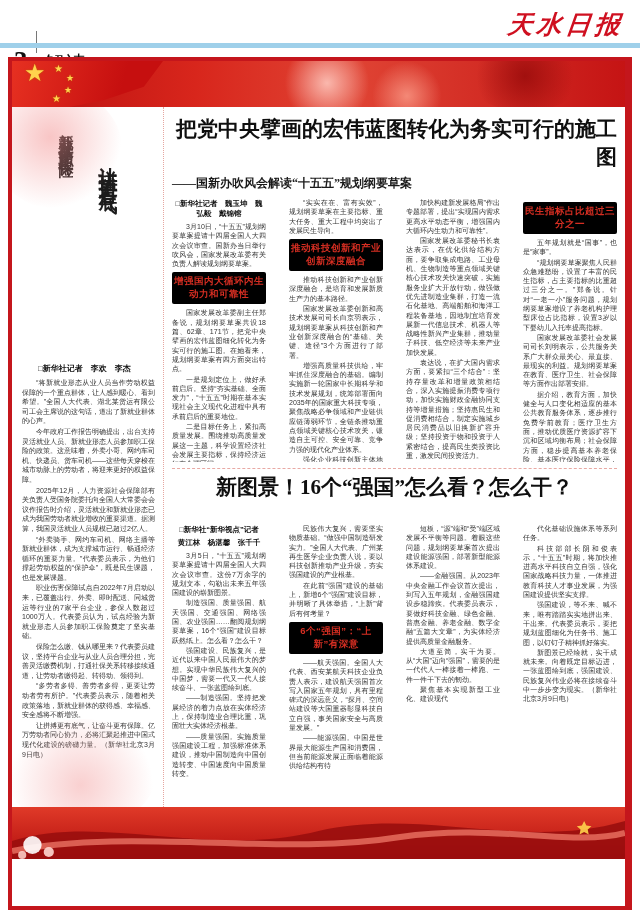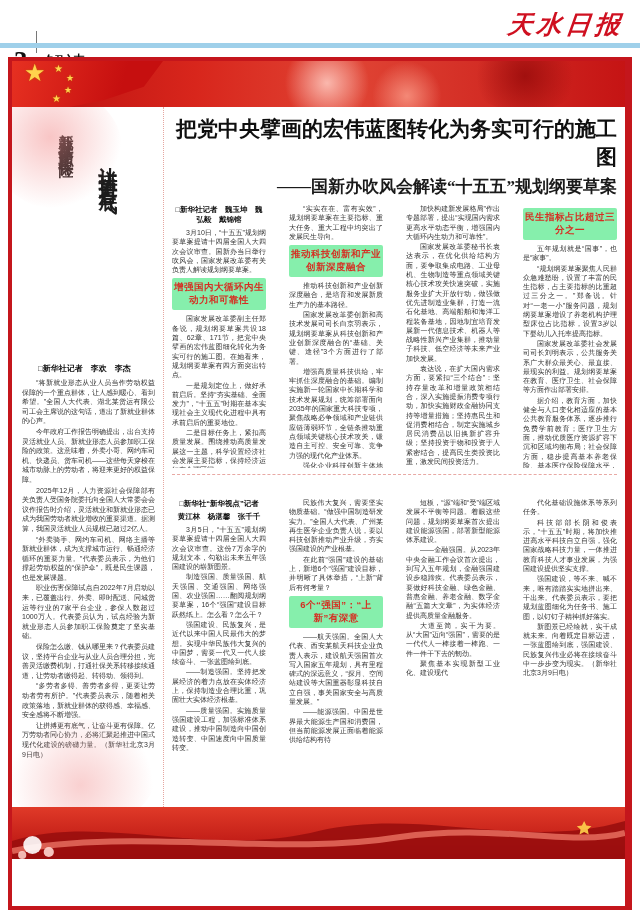--- a/index.html
+++ b/index.html
@@ -48,33 +48,33 @@
   .vtitle-wrap{display:flex;justify-content:center;gap:20px;height:232px;margin-top:10px;}
   .vkicker,.vmain{writing-mode:vertical-rl;font-family:"Liberation Serif",serif;font-weight:bold;color:#1c1c1c;}
   .vkicker{font-size:15px;letter-spacing:3px;}
   .vmain{font-size:19px;letter-spacing:5px;margin-top:30px;}
   .la-byline{font-weight:bold;font-size:8px;margin:10px 16px 4px;color:#111;}
   .la-body{height:452px;overflow:hidden;}
 
   .main-panel{flex:1;padding:4px 8px 0 8px;box-sizing:border-box;overflow:hidden;}
   h1.headline{margin:4px 0 2px;text-align:right;font-family:"Liberation Serif",serif;
               font-weight:bold;font-size:21px;color:#0f0f0f;letter-spacing:0px;}
-  h2.subtitle{margin:4px 0 6px;text-align:right;font-family:"Liberation Serif",serif;
-              font-weight:bold;font-size:17px;color:#1a1a1a;}
+  h2.subtitle{margin:4px 0 6px;text-align:left;font-family:"Liberation Serif",serif;
+              font-weight:bold;font-size:12px;color:#1a1a1a;}
   .cols{display:grid;grid-template-columns:repeat(4,1fr);gap:23px;overflow:hidden;}
   .cols-top{height:264px;}
   .cols-bottom{height:306px;margin-top:23px;}
   .art-divider{border-top:1px dashed #e8a9a4;margin:6px 0 4px;}
   h1.headline2{margin:2px 0 4px;text-align:center;font-family:"Liberation Serif",serif;
                font-weight:bold;font-size:21px;color:#0f0f0f;}
 
   .blk-p{font-size:7px;line-height:9.3px;text-align:justify;text-indent:2em;
          margin:0 0 1px;color:#333;font-family:"Liberation Sans",sans-serif;}
   .la-body .blk-p{font-size:7px;line-height:9.6px;}
-  .blk-subhead{background:#86efac;color:#d62e22;font-weight:bold;font-size:9.5px;
+  .blk-subhead{background:#000000;color:#d62e22;font-weight:bold;font-size:9.5px;
                text-align:center;padding:3px 2px;margin:4px 0;border-radius:2px;letter-spacing:.5px;}
   .blk-byline{font-weight:bold;font-size:7.5px;text-align:center;margin:1px 0 3px;color:#111;}
 
   
   .ribbon{position:relative;height:52px;margin-top:-2px;}
   .ribbon svg{display:block;width:100%;height:52px;}
 </style>
 </head>
 <body>
 
@@ -163,20 +163,21 @@
                 <div class="blk-p">“规划纲要草案聚焦人民群众急难愁盼，设置了丰富的民生指标，占主要指标的比重超过三分之一。”郑备说。针对“一老一小”服务问题，规划纲要草案增设了养老机构护理型床位占比指标，设置3岁以下婴幼儿入托率提高指标。</div>
                 <div class="blk-p">国家发展改革委社会发展司司长刘明表示，公共服务关系广大群众最关心、最直接、最现实的利益。规划纲要草案在教育、医疗卫生、社会保障等方面作出部署安排。</div>
                 <div class="blk-p">据介绍，教育方面，加快健全与人口变化相适应的基本公共教育服务体系，逐步推行免费学前教育；医疗卫生方面，推动优质医疗资源扩容下沉和区域均衡布局；社会保障方面，稳步提高基本养老保险、基本医疗保险保障水平，健全分层分类的社会救助体系。</div>
               </div>
           </div>
         </article>
 
         <div class="art-divider"></div>
 
         <article>
+          <h1 class="headline2">新图景！16个“强国”怎么看？怎么干？</h1>
           <div class="cols cols-bottom">
             <div class="col">
                 <div class="blk-byline">□新华社“新华视点”记者</div>
                 <div class="blk-byline">黄江林　杨湛馨　张千千</div>
                 <div class="blk-p">3月5日，“十五五”规划纲要草案提请十四届全国人大四次会议审查。这份7万余字的规划文本，勾勒出未来五年强国建设的崭新图景。</div>
                 <div class="blk-p">制造强国、质量强国、航天强国、交通强国、网络强国、农业强国……翻阅规划纲要草案，16个“强国”建设目标跃然纸上。怎么看？怎么干？</div>
                 <div class="blk-p">强国建设、民族复兴，是近代以来中国人民最伟大的梦想。实现中华民族伟大复兴的中国梦，需要一代又一代人接续奋斗、一张蓝图绘到底。</div>
                 <div class="blk-p">——制造强国。坚持把发展经济的着力点放在实体经济上，保持制造业合理比重，巩固壮大实体经济根基。</div>
                 <div class="blk-p">——质量强国。实施质量强国建设工程，加强标准体系建设，推动中国制造向中国创造转变、中国速度向中国质量转变。</div>
               </div>

